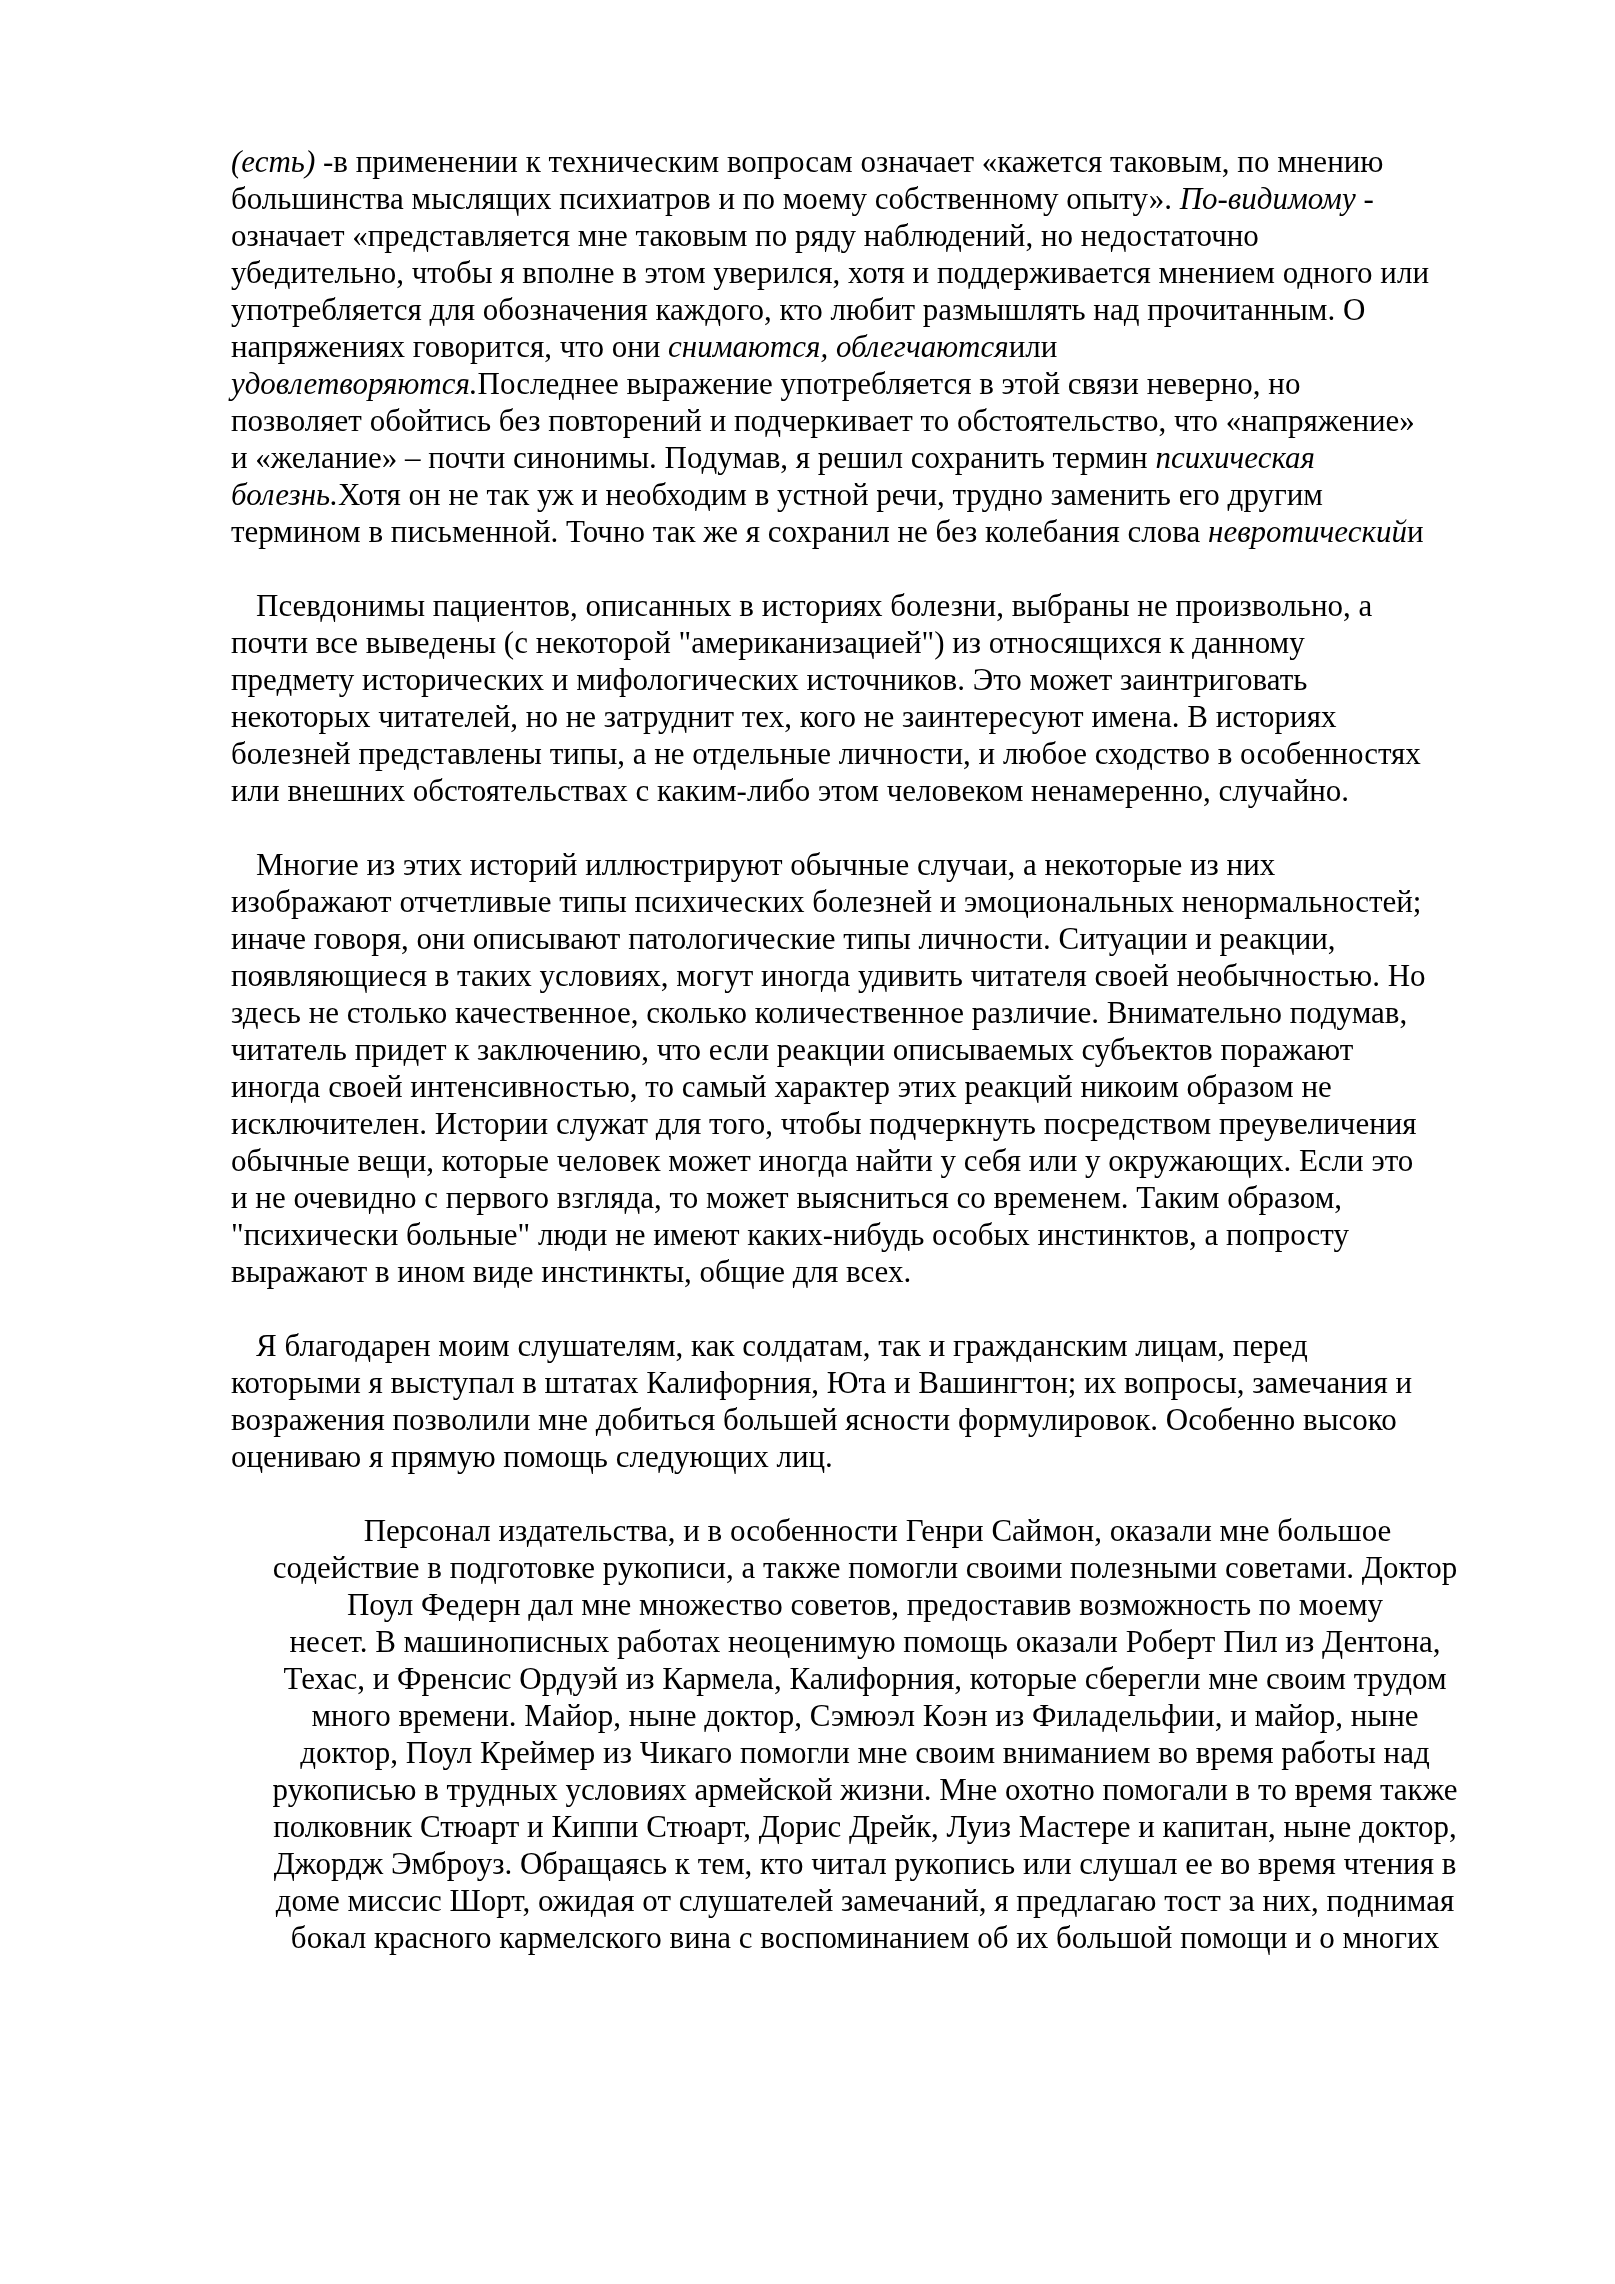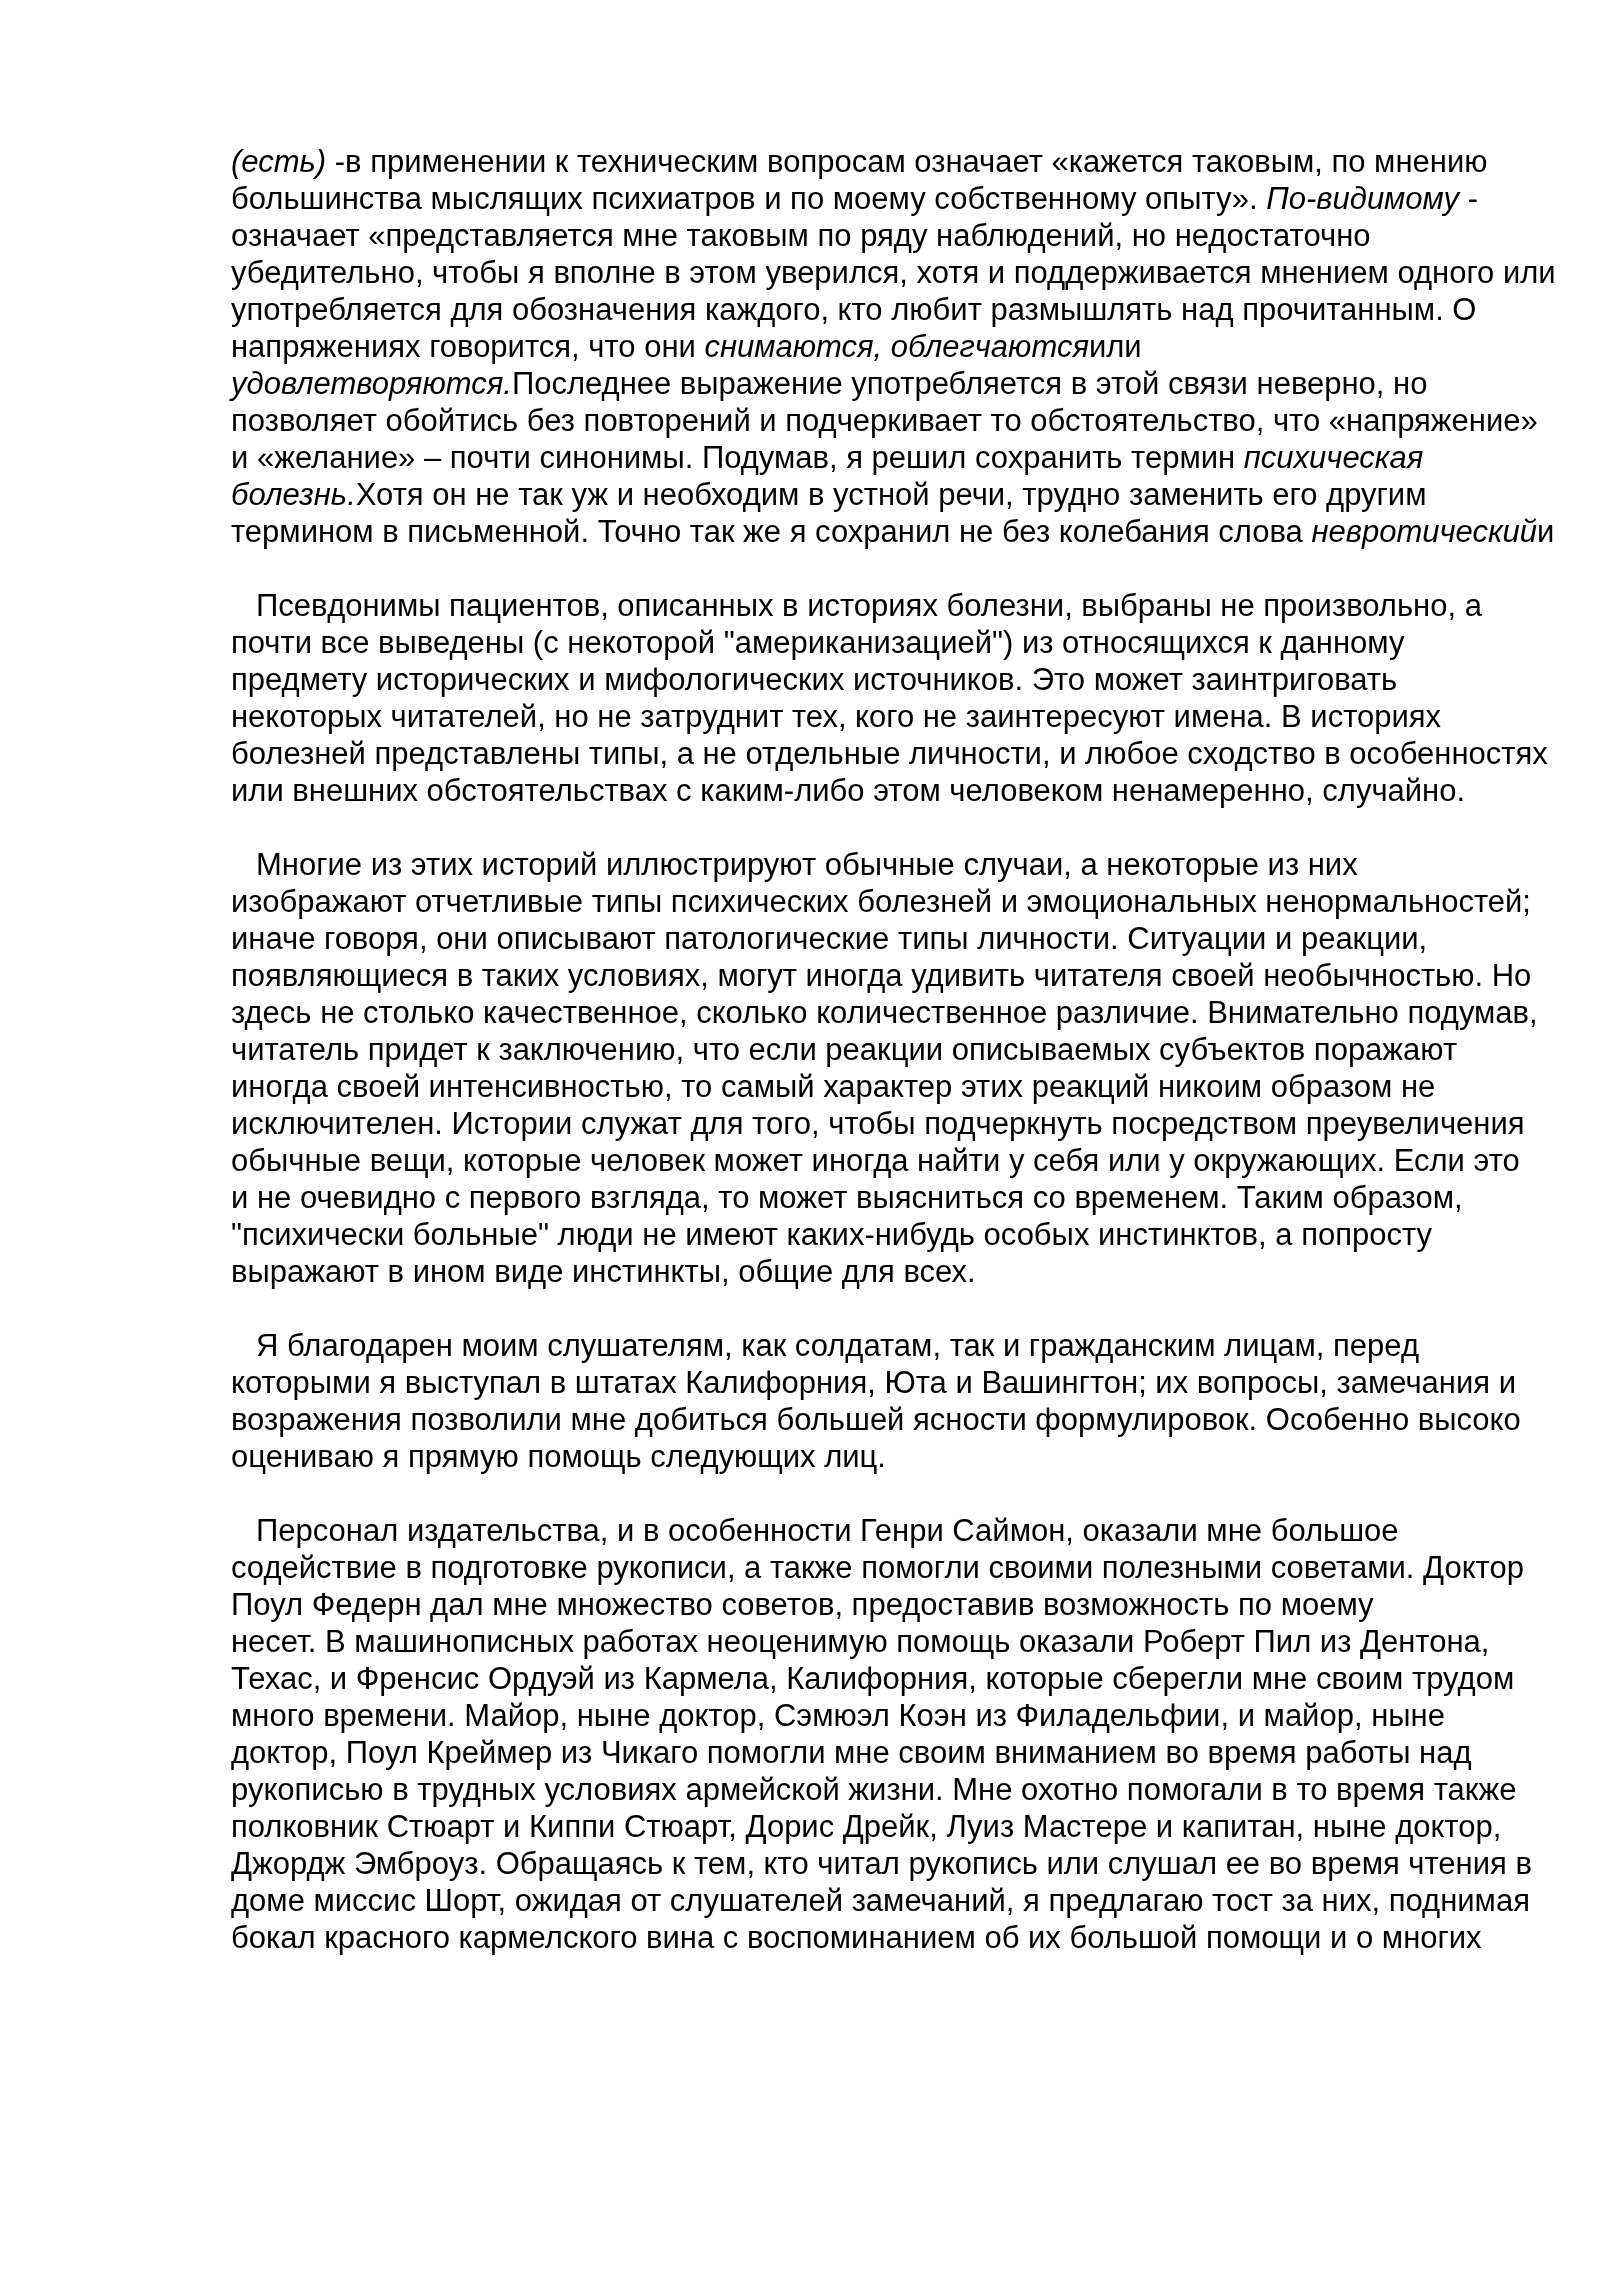--- a/index.html
+++ b/index.html
@@ -13,34 +13,34 @@
     position: relative;
     overflow: hidden;
   }
   .page {
     position: absolute;
     left: 0; top: 0;
     width: 1616px;
     height: 2284px;
     background: #ffffff;
     color: #000000;
-    font-family: Liberation Sans, sans-serif;
+    font-family: Liberation Serif, serif;
     font-size: 31px;
   }
   .text-block {
     position: absolute;
     left: 231px;
     top: 143px;
     width: 1268px;
   }
   .paragraph {
     margin: 0 0 37px 0;
     padding: 0;
   }
-  .paragraph:last-child { margin-bottom: 4px; }
+  .paragraph:last-child { margin-bottom: 4px; text-align: center; }
   .line {
     height: 37px;
     line-height: 37px;
     white-space: pre;
   }
   .line.first-indent { text-indent: 25px; }
   .run.italic { font-style: italic; }
 </style>
 </head>
 <body>

